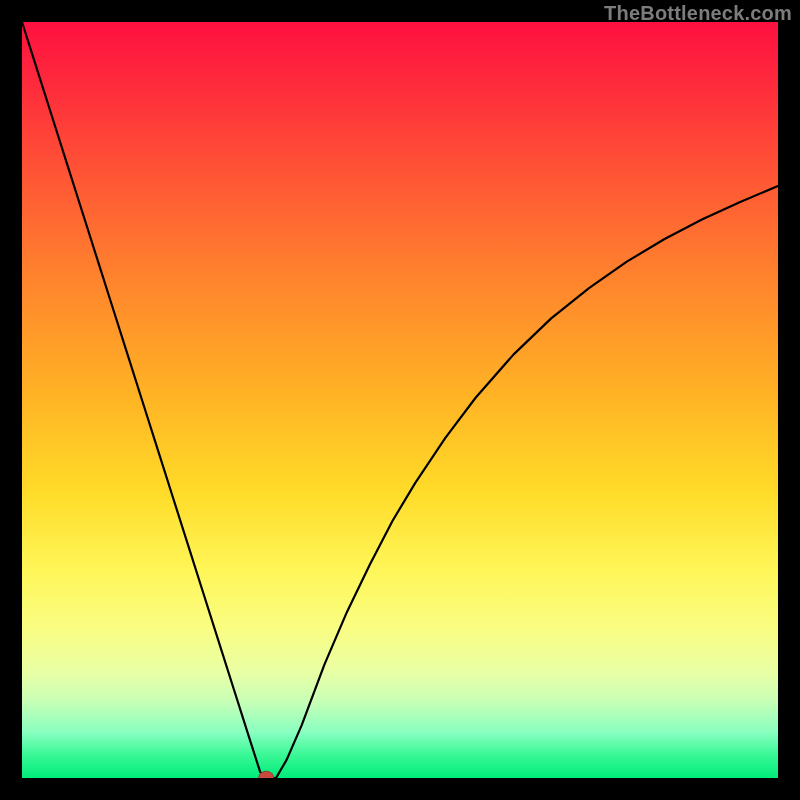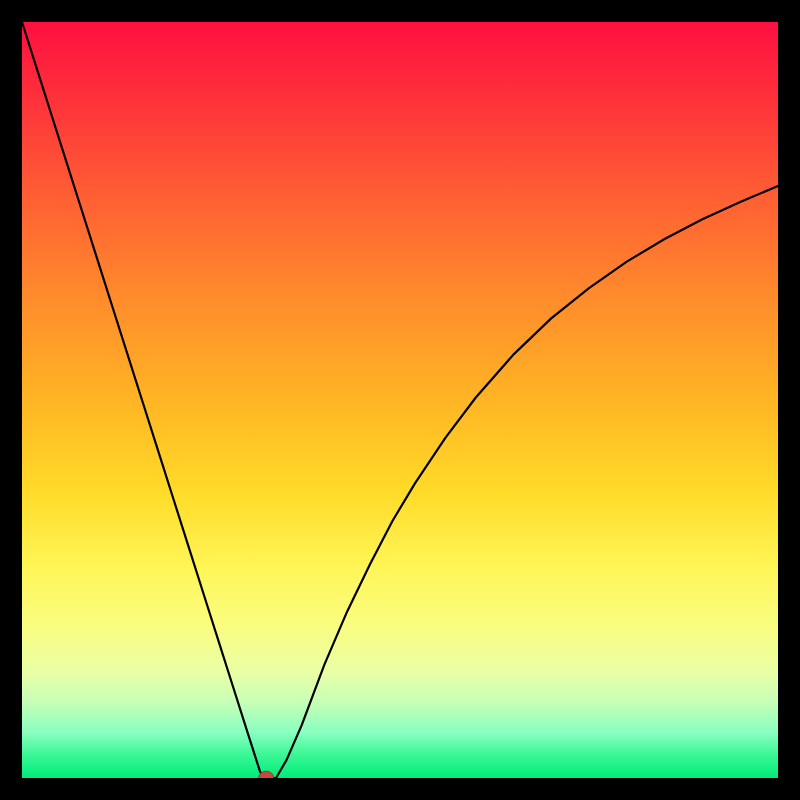--- a/index.html
+++ b/index.html
@@ -86,13 +86,14 @@
 <body>
 
 <div class="wrap">
   <div class="plot-area">
     <svg class="curve" viewBox="0 0 756 756" preserveAspectRatio="none">
       <path id="curve-path" class="curve-path" d="M 0.00 0.00 L 15.12 47.63 L 30.24 95.26 L 45.36 142.88 L 60.48 190.51 L 75.60 238.14 L 90.72 285.77 L 105.84 333.40 L 120.96 381.02 L 136.08 428.65 L 151.20 476.28 L 166.32 523.91 L 181.44 571.54 L 196.56 619.16 L 211.68 666.79 L 226.80 714.42 L 238.14 749.95 L 244.19 756.00 L 254.02 756.00 L 264.60 737.86 L 279.72 703.08 L 302.40 642.60 L 325.08 589.68 L 347.76 542.81 L 370.44 498.96 L 393.12 461.16 L 423.36 415.80 L 453.60 375.73 L 491.40 332.64 L 529.20 296.35 L 567.00 266.11 L 604.80 239.65 L 642.60 216.97 L 680.40 197.32 L 718.20 179.93 L 756.00 164.05"></path>
       <ellipse id="marker-ellipse" class="marker-ellipse" cx="244.19" cy="756.00" rx="7.56" ry="6.80"></ellipse>
     </svg>
   </div>
   <div class="frame"></div>
+  <div class="watermark">TheBottleneck.com</div>
 </div>
 
 </body></html>

